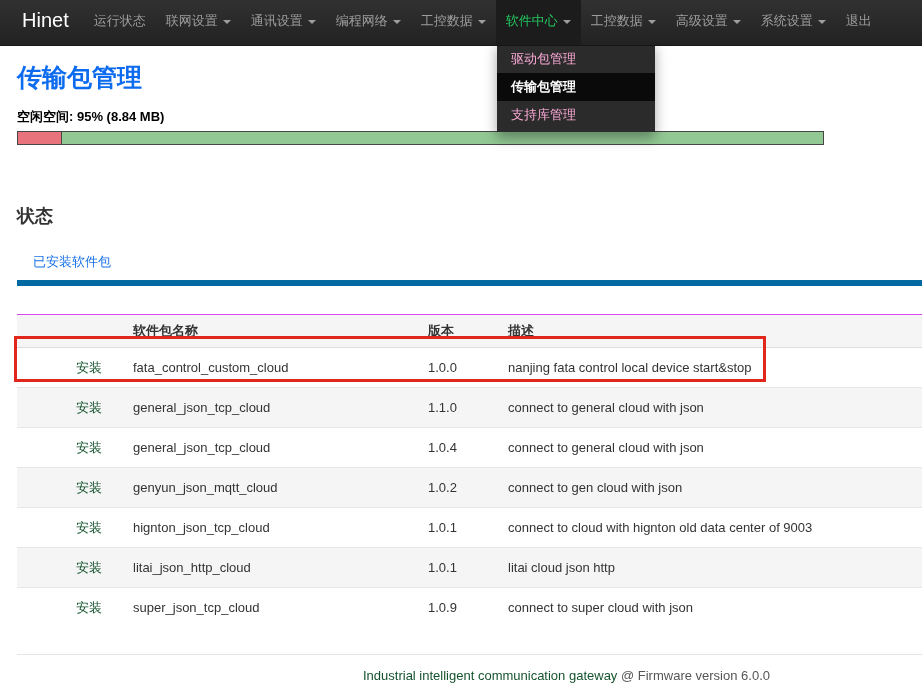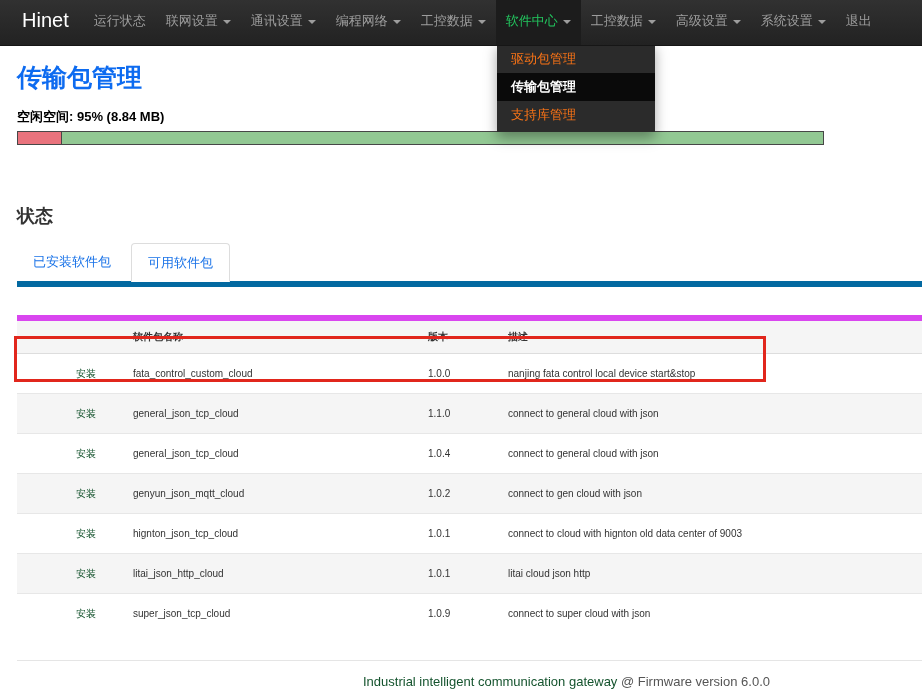--- a/index.html
+++ b/index.html
@@ -26,21 +26,21 @@
     border-left:4px solid transparent;border-right:4px solid transparent;
     border-top:4px solid #9d9d9d;
   }
   
   .dropdown{
     position:absolute;left:497px;top:42px;width:158px;box-sizing:border-box;
     background:#2b2b2b;padding:3px 0;z-index:25;
     box-shadow:0 6px 12px rgba(0,0,0,.35);
   }
   .dropdown-item{
-    font-size:13px;color:#f97316;padding:5px 14px;line-height:18px;cursor:pointer;white-space:nowrap;
+    font-size:13px;color:#f9a8d4;padding:5px 14px;line-height:18px;cursor:pointer;white-space:nowrap;
   }
   .dropdown-item.active{background:#0a0a0a;color:#fff;font-weight:bold;}
   
   .content{padding-left:17px;}
   .page-title{margin:16px 0 0;font-size:25px;line-height:30px;font-weight:bold;color:#0d6bf0;}
   .free-space{margin-top:17px;font-size:13px;line-height:16px;font-weight:bold;color:#000000;}
   .progressbar{
     margin-top:6px;width:805px;height:12px;border:1px solid #474747;
     display:flex;box-sizing:content-box;background:#fff;
   }
@@ -52,21 +52,21 @@
   .tab{
     font-size:13px;line-height:15px;color:#1a73e8;padding:11px 16px;
     text-decoration:none;cursor:pointer;white-space:nowrap;
   }
   .tab.active{
     background:#fff;border:1px solid #ddd;border-bottom:1px solid #fff;
     border-radius:4px 4px 0 0;margin-bottom:-1px;margin-left:4px;
   }
   
   .table-wrap{margin-top:28px;position:relative;}
-  table{border-collapse:collapse;width:905px;font-size:10px;color:#333;table-layout:fixed;border-top:6px solid #d946ef;}
+  table{border-collapse:collapse;width:905px;font-size:13px;color:#333;table-layout:fixed;border-top:1px solid #d946ef;}
   col.c-act{width:108px;}col.c-name{width:295px;}col.c-ver{width:80px;}
   thead th{
     background:#f5f5f5;text-align:left;font-weight:bold;color:#333;
     padding:9px 8px;line-height:14px;
   }
   tbody td{padding:12px 8px;line-height:15px;border-top:1px solid #e7e7e7;}
   tbody tr:first-child td{border-top:1px solid #ddd;}
   tbody tr.stripe{background:#f5f5f5;}
   th:first-child,td:first-child{padding-left:13px;}
   a.link{color:#14532d;text-decoration:none;cursor:pointer;margin-left:46px;}
@@ -117,21 +117,20 @@
 
   <div class="progressbar">
     <div class="seg-used" id="seg-used" style="width: 5.5%; background: rgb(233, 115, 125);"></div>
     <div class="seg-free" id="seg-free" style="background: rgb(146, 200, 147);"></div>
   </div>
 
   <h2 class="status-heading">状态</h2>
 
   <div class="tabs">
     <a class="tab">已安装软件包</a>
-    <a class="tab active">可用软件包</a>
   </div>
 
   <div class="table-wrap">
     <table>
       <colgroup>
           <col class="c-act">
           <col class="c-name">
           <col class="c-ver">
           <col>
         </colgroup>

